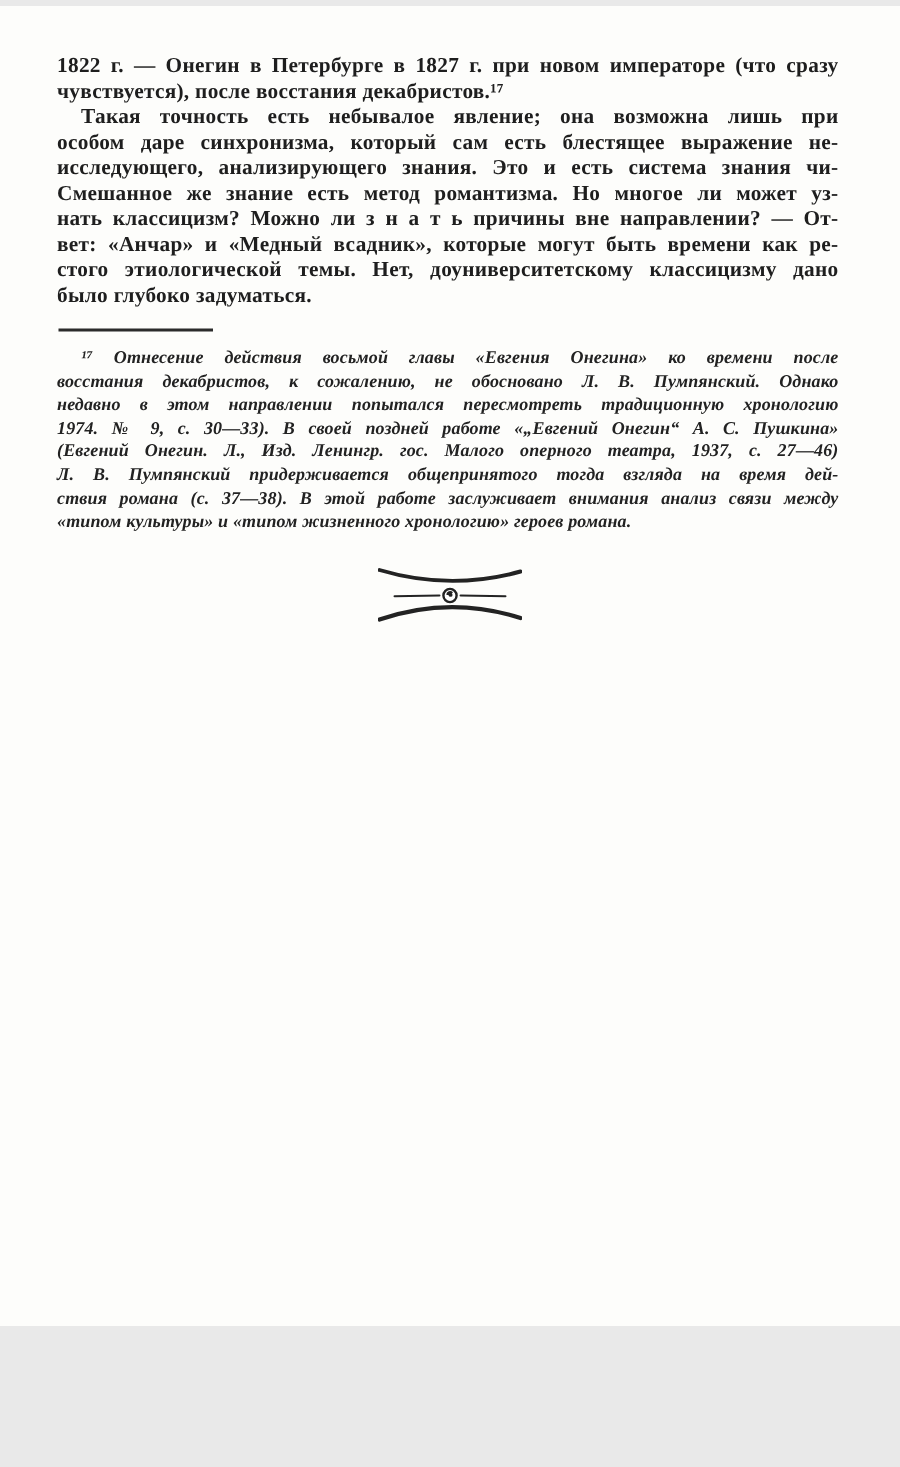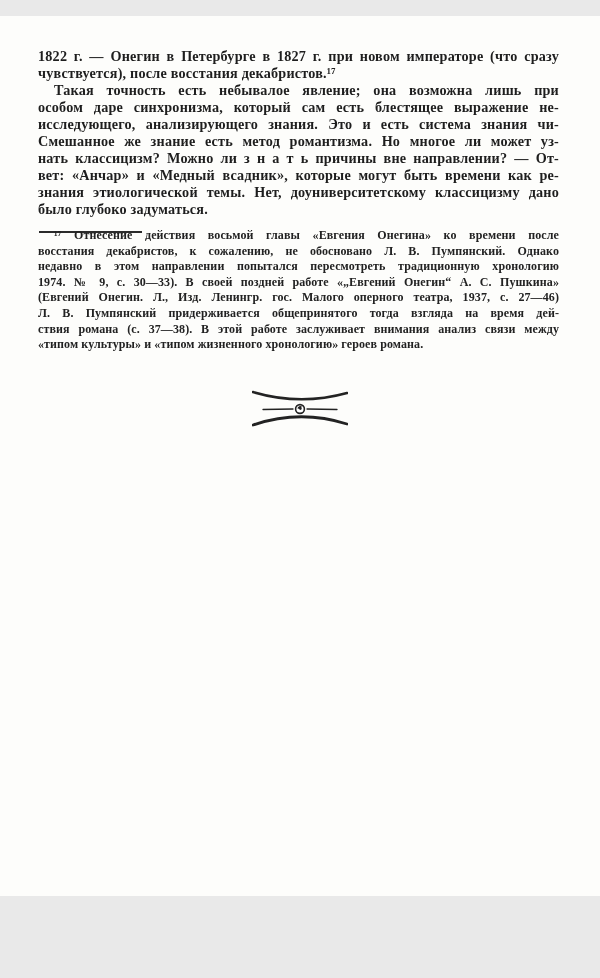--- a/index.html
+++ b/index.html
@@ -4,21 +4,21 @@
 <style>
   html, body {
     margin: 0;
     padding: 0;
     background: #e9e9e9;
   }
   .page {
     position: relative;
     width: 600px;
     height: 880px;
-    margin: 16px auto;
+    margin: 4px auto;
     background: #fdfdfb;
     overflow: hidden;
     font-family: "Liberation Serif", serif;
   }
   
   .body-text {
     position: absolute;
     left: 38px;
     top: 32px;
     width: 521px;
@@ -45,27 +45,28 @@
     position: absolute;
     left: 39px;
     top: 215px;
     width: 103px;
     height: 0;
     border-top: 2px solid #2b2b2b;
   }
   .footnote {
     position: absolute;
     left: 38px;
-    top: 212px;
+    top: 227px;
     width: 521px;
     font-size: 12px;
     line-height: 15.6px;
     font-weight: bold;
     color: #222222;
     letter-spacing: 0.1px;
+    font-style: italic;
   }
   .footnote .line {
     height: 15.6px;
   }
   
   .ornament {
     position: absolute;
     left: 252px;
     top: 373px;
     width: 96px;
@@ -92,21 +93,21 @@
 
   <div class="body-text">
     <div class="line">1822 г. — Онегин в Петербурге в 1827 г. при новом императоре (что сразу</div>
     <div class="line para-end">чувствуется), после восстания декабристов.¹⁷</div>
     <div class="line indent">Такая точность есть небывалое явление; она возможна лишь при</div>
     <div class="line">особом даре синхронизма, который сам есть блестящее выражение не-</div>
     <div class="line">исследующего, анализирующего знания. Это и есть система знания чи-</div>
     <div class="line">Смешанное же знание есть метод романтизма. Но многое ли может уз-</div>
     <div class="line">нать классицизм? Можно ли з н а т ь причины вне направлении? — От-</div>
     <div class="line">вет: «Анчар» и «Медный всадник», которые могут быть времени как ре-</div>
-    <div class="line">знания этиологической темы. Нет, доуниверситетскому классицизму дано</div>
+    <div class="line">стого этиологической темы. Нет, доуниверситетскому классицизму дано</div>
     <div class="line para-end">было глубоко задуматься.</div>
   </div>
 
   <div class="footnote-rule"></div>
 
   <div class="footnote">
     <div class="line indent">¹⁷ Отнесение действия восьмой главы «Евгения Онегина» ко времени после</div>
     <div class="line">восстания декабристов, к сожалению, не обосновано Л. В. Пумпянский. Однако</div>
     <div class="line">недавно в этом направлении попытался пересмотреть традиционную хронологию</div>
     <div class="line">1974. № 9, с. 30—33). В своей поздней работе «„Евгений Онегин“ А. С. Пушкина»</div>

